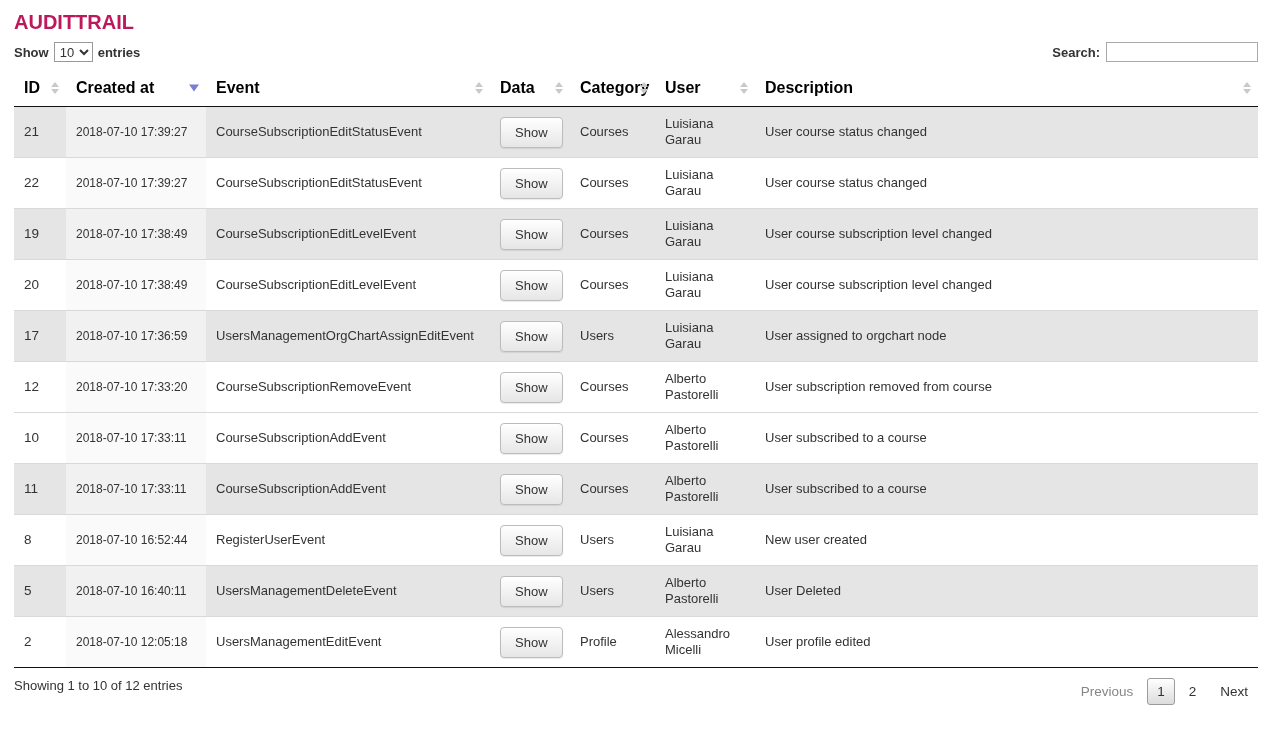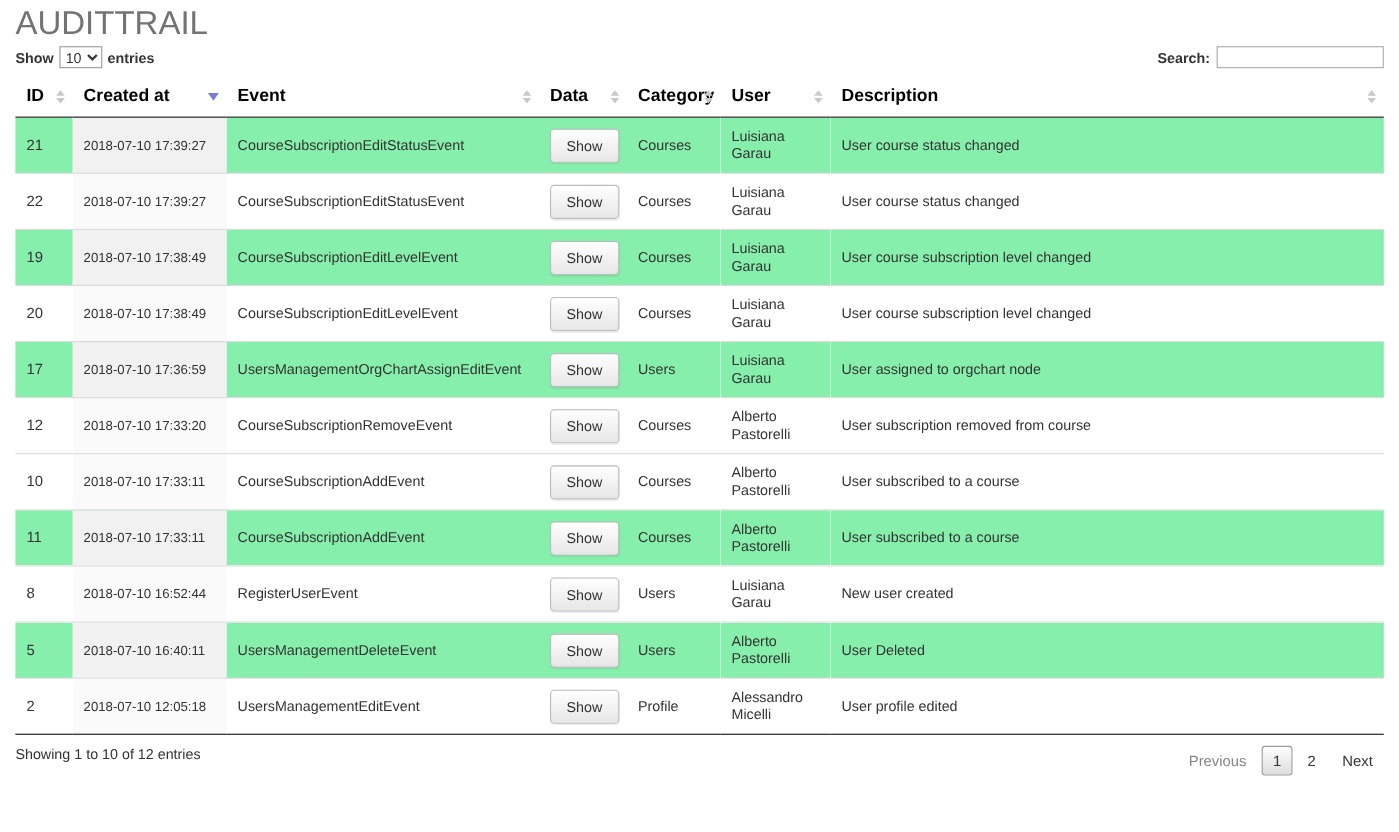--- a/index.html
+++ b/index.html
@@ -6,22 +6,22 @@
   html,body { margin:0; padding:0; background:#fff; }
   body {
     width:1272px; height:756px; overflow:hidden;
     font-family:"Liberation Sans", sans-serif;
     color:#333;
   }
   .wrap { padding:4px 14px 0 14px; }
 
   h1.title {
     margin:0; padding:0;
-    font-size:30px; line-height:36px; font-weight:400;
-    color:#737373; letter-spacing:0;
+    font-size:20px; line-height:36px; font-weight:700;
+    color:#be185d; letter-spacing:0;
   }
 
   .controls {
     display:flex; justify-content:space-between; align-items:center;
     margin:1px 0 7px 0; height:22px;
   }
   .length-ctl { font-size:13px; font-weight:bold; color:#333; display:flex; align-items:center; gap:5px; }
   .length-ctl select {
     font-size:13px; height:20px; padding:0 1px;
     border:1px solid #999; background:#fff; color:#333;
@@ -68,21 +68,21 @@
     border-top:7px solid #7a7ed2;
   }
 
   tbody td {
     font-size:13px; color:#333; padding:8px 10px;
     height:51px; vertical-align:middle;
     border-top:1px solid #d9d9d9; line-height:16px;
     overflow:hidden;
   }
   tbody tr:first-child td { border-top:none; }
-  tbody tr.odd  { background:#86efac; }
+  tbody tr.odd  { background:#e5e5e5; }
   tbody tr.even { background:#ffffff; }
   tbody tr.odd  td.sorted { background:#f1f1f1; }
   tbody tr.even td.sorted { background:#fafafa; }
   td.cell-created_at { font-size:12px; white-space:nowrap; }
   td.cell-id { font-size:13.5px; }
   td.cell-data { padding-top:5px; padding-bottom:5px; }
 
   button.show-btn {
     font-family:"Liberation Sans", sans-serif;
     font-size:13px; color:#333;

